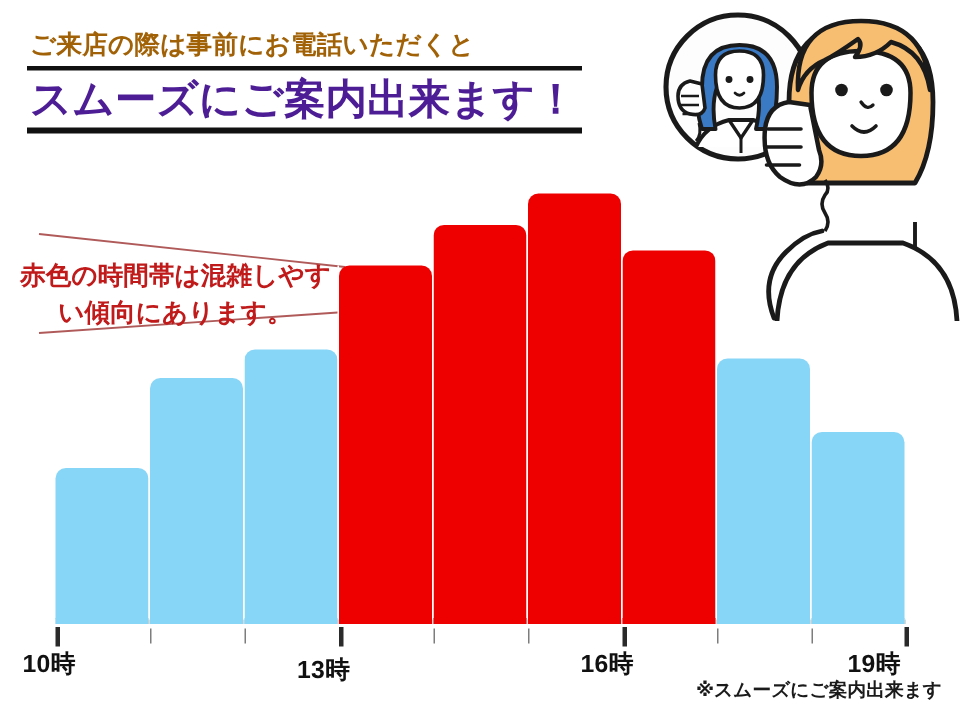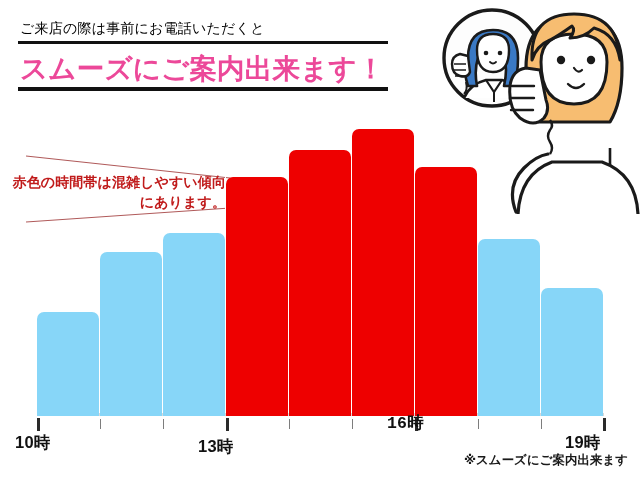--- a/index.html
+++ b/index.html
@@ -20,43 +20,43 @@
   }
 
   
   .headline-block {
     position: absolute;
     left: 18px;
     top: 20px;
     width: 372px;
   }
   .headline-line1 {
-    font-size: 14px;
-    font-weight: 400;
+    font-size: 17px;
+    font-weight: 700;
     letter-spacing: 0.2px;
-    color: #000000;
+    color: #a16207;
     line-height: 1.18;
     white-space: nowrap;
     padding-left: 2px;
   }
   .rule-thin {
     width: 370px;
     height: 3px;
     background: #111111;
     margin-top: 4px;
   }
   .headline-line2 {
     font-size: 27.5px;
     font-weight: 700;
     letter-spacing: 0.2px;
-    color: #ec4899;
+    color: #4c1d95;
     line-height: 1.3;
     white-space: nowrap;
     padding-left: 2px;
-    margin-top: 7px;
+    margin-top: 1px;
   }
   .rule-thick {
     width: 370px;
     height: 4px;
     background: #111111;
     margin-top: 1px;
   }
 
   
   .annotation {
@@ -69,22 +69,22 @@
   .annotation-svg {
     position: absolute;
     left: 0;
     top: 0;
   }
   .annotation-text {
     position: absolute;
     left: 0;
     top: 22px;
     width: 218px;
-    text-align: right;
-    font-size: 14px;
+    text-align: center;
+    font-size: 17px;
     font-weight: 700;
     color: #c01a1a;
     line-height: 1.45;
     letter-spacing: 0.1px;
   }
 
   
   .chart {
     position: absolute;
     left: 0;
@@ -208,21 +208,21 @@
         <div class="tick tick-minor" style="left: 100px; top: 419px;"></div>
         <div class="tick tick-minor" style="left: 163px; top: 419px;"></div>
         <div class="tick tick-minor" style="left: 289px; top: 419px;"></div>
         <div class="tick tick-minor" style="left: 352px; top: 419px;"></div>
         <div class="tick tick-minor" style="left: 478px; top: 419px;"></div>
         <div class="tick tick-minor" style="left: 541px; top: 419px;"></div>
       </div>
     <div id="axis-labels">
         <div class="axis-label" style="top: 432px; left: 15px;">10時</div>
         <div class="axis-label" style="top: 436px; left: 198px;">13時</div>
-        <div class="axis-label" style="top: 412px; left: 387px; font-family: Liberation Mono, monospace;">16時</div>
+        <div class="axis-label" style="top: 432px; left: 387px;">16時</div>
         <div class="axis-label" style="top: 432px; left: 565px;">19時</div>
       </div>
   </div>
 
   <div class="footnote">※スムーズにご案内出来ます</div>
 
   <svg class="illustration" viewBox="0 0 244 228">
 
     <g>
       <path d="M146 58 q4 8 -2 20 q-4 8 -18 12 q10 -11 8 -22 z" fill="#ffffff" stroke="#1a1a1a" stroke-width="3" stroke-linejoin="round"></path>

